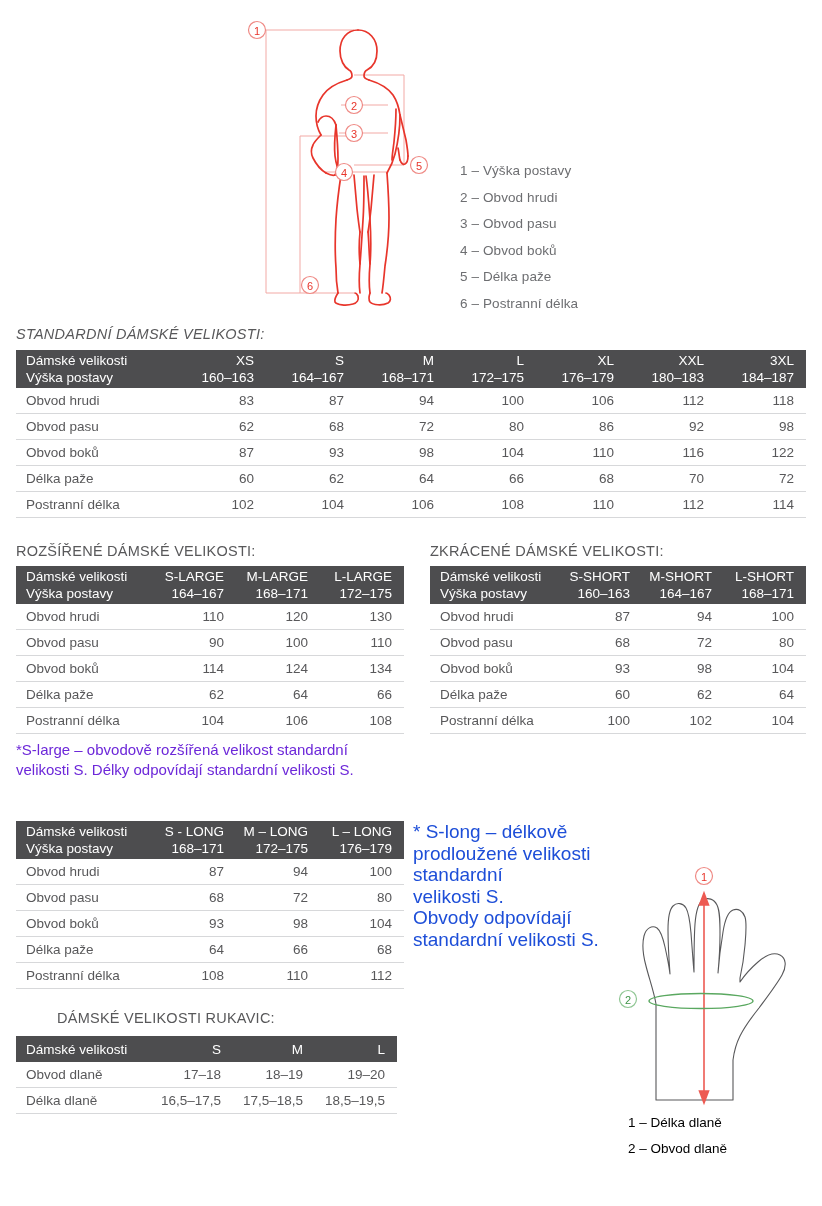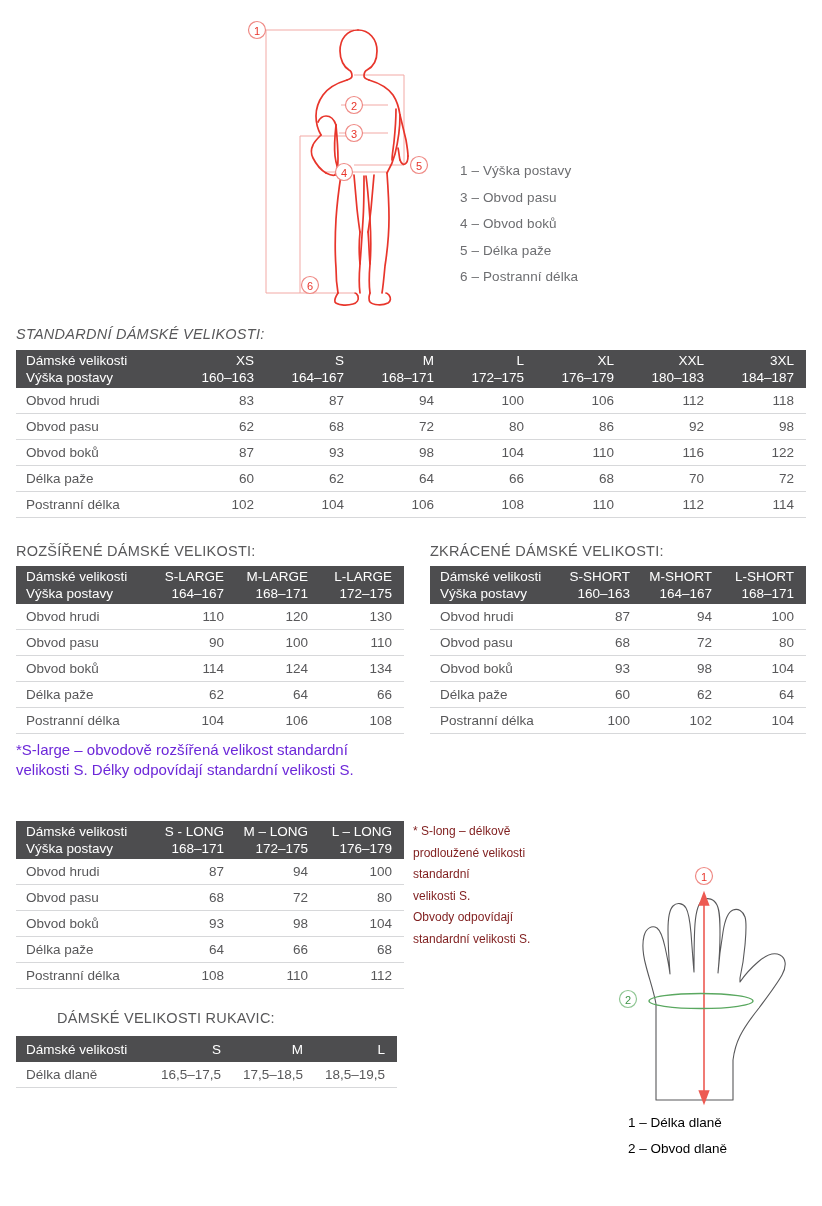--- a/index.html
+++ b/index.html
@@ -75,21 +75,21 @@
   }
 
   
   table.sz.oneline thead th{height:26px;}
 
   
   .note{
     font-size:15px;color:#6d28d9;line-height:20px;
   }
   .note-narrow{
-    font-size:12px;color:#7f1d1d;line-height:21.5px;
+    font-size:19px;color:#1d4ed8;line-height:21.5px;
   }
 
   
   #glove-figure{left:604px;top:856px;width:210px;height:250px;}
   #legend-glove{left:628px;top:1110px;width:190px;}
   .legend-glove-line{
     font-size:13.5px;color:#000000;line-height:26px;white-space:nowrap;
   }
 </style>
 </head>
@@ -181,20 +181,21 @@
         <text x="183" y="163.5" text-anchor="middle" font-family="Liberation Sans, sans-serif" font-size="11" fill="#e8352b">5</text>
 
         <circle cx="74" cy="279" r="8.5" fill="#ffffff" stroke="#ef8a85" stroke-width="1.2"></circle>
         <text x="74" y="283.5" text-anchor="middle" font-family="Liberation Sans, sans-serif" font-size="11" fill="#e8352b">6</text>
       </g>
     </svg>
   </div>
 
   <div class="abs" id="legend-body">
     <div class="legend-line">1 – Výška postavy</div>
+    <div class="legend-line">2 – Obvod hrudi</div>
     <div class="legend-line">3 – Obvod pasu</div>
     <div class="legend-line">4 – Obvod boků</div>
     <div class="legend-line">5 – Délka paže</div>
     <div class="legend-line">6 – Postranní délka</div>
   </div>
 
   <div class="abs sect-title" style="left:16px;top:326px;font-style:italic;">STANDARDNÍ DÁMSKÉ VELIKOSTI:</div>
 
   <table class="sz" id="tbl-standard" style="position:absolute;left:16px;top:350px;width:790px;">
     <colgroup>
@@ -511,20 +512,26 @@
       </colgroup>
     <thead>
       <tr>
         <th class="lbl">Dámské velikosti</th>
         <th class="val">S</th>
         <th class="val">M</th>
         <th class="val">L</th>
       </tr>
     </thead>
     <tbody>
+      <tr>
+        <td class="lbl">Obvod dlaně</td>
+        <td class="val">17–18</td>
+        <td class="val">18–19</td>
+        <td class="val">19–20</td>
+      </tr>
       <tr>
         <td class="lbl">Délka dlaně</td>
         <td class="val">16,5–17,5</td>
         <td class="val">17,5–18,5</td>
         <td class="val">18,5–19,5</td>
       </tr>
     </tbody>
   </table>
 
   <div class="abs" id="glove-figure">

